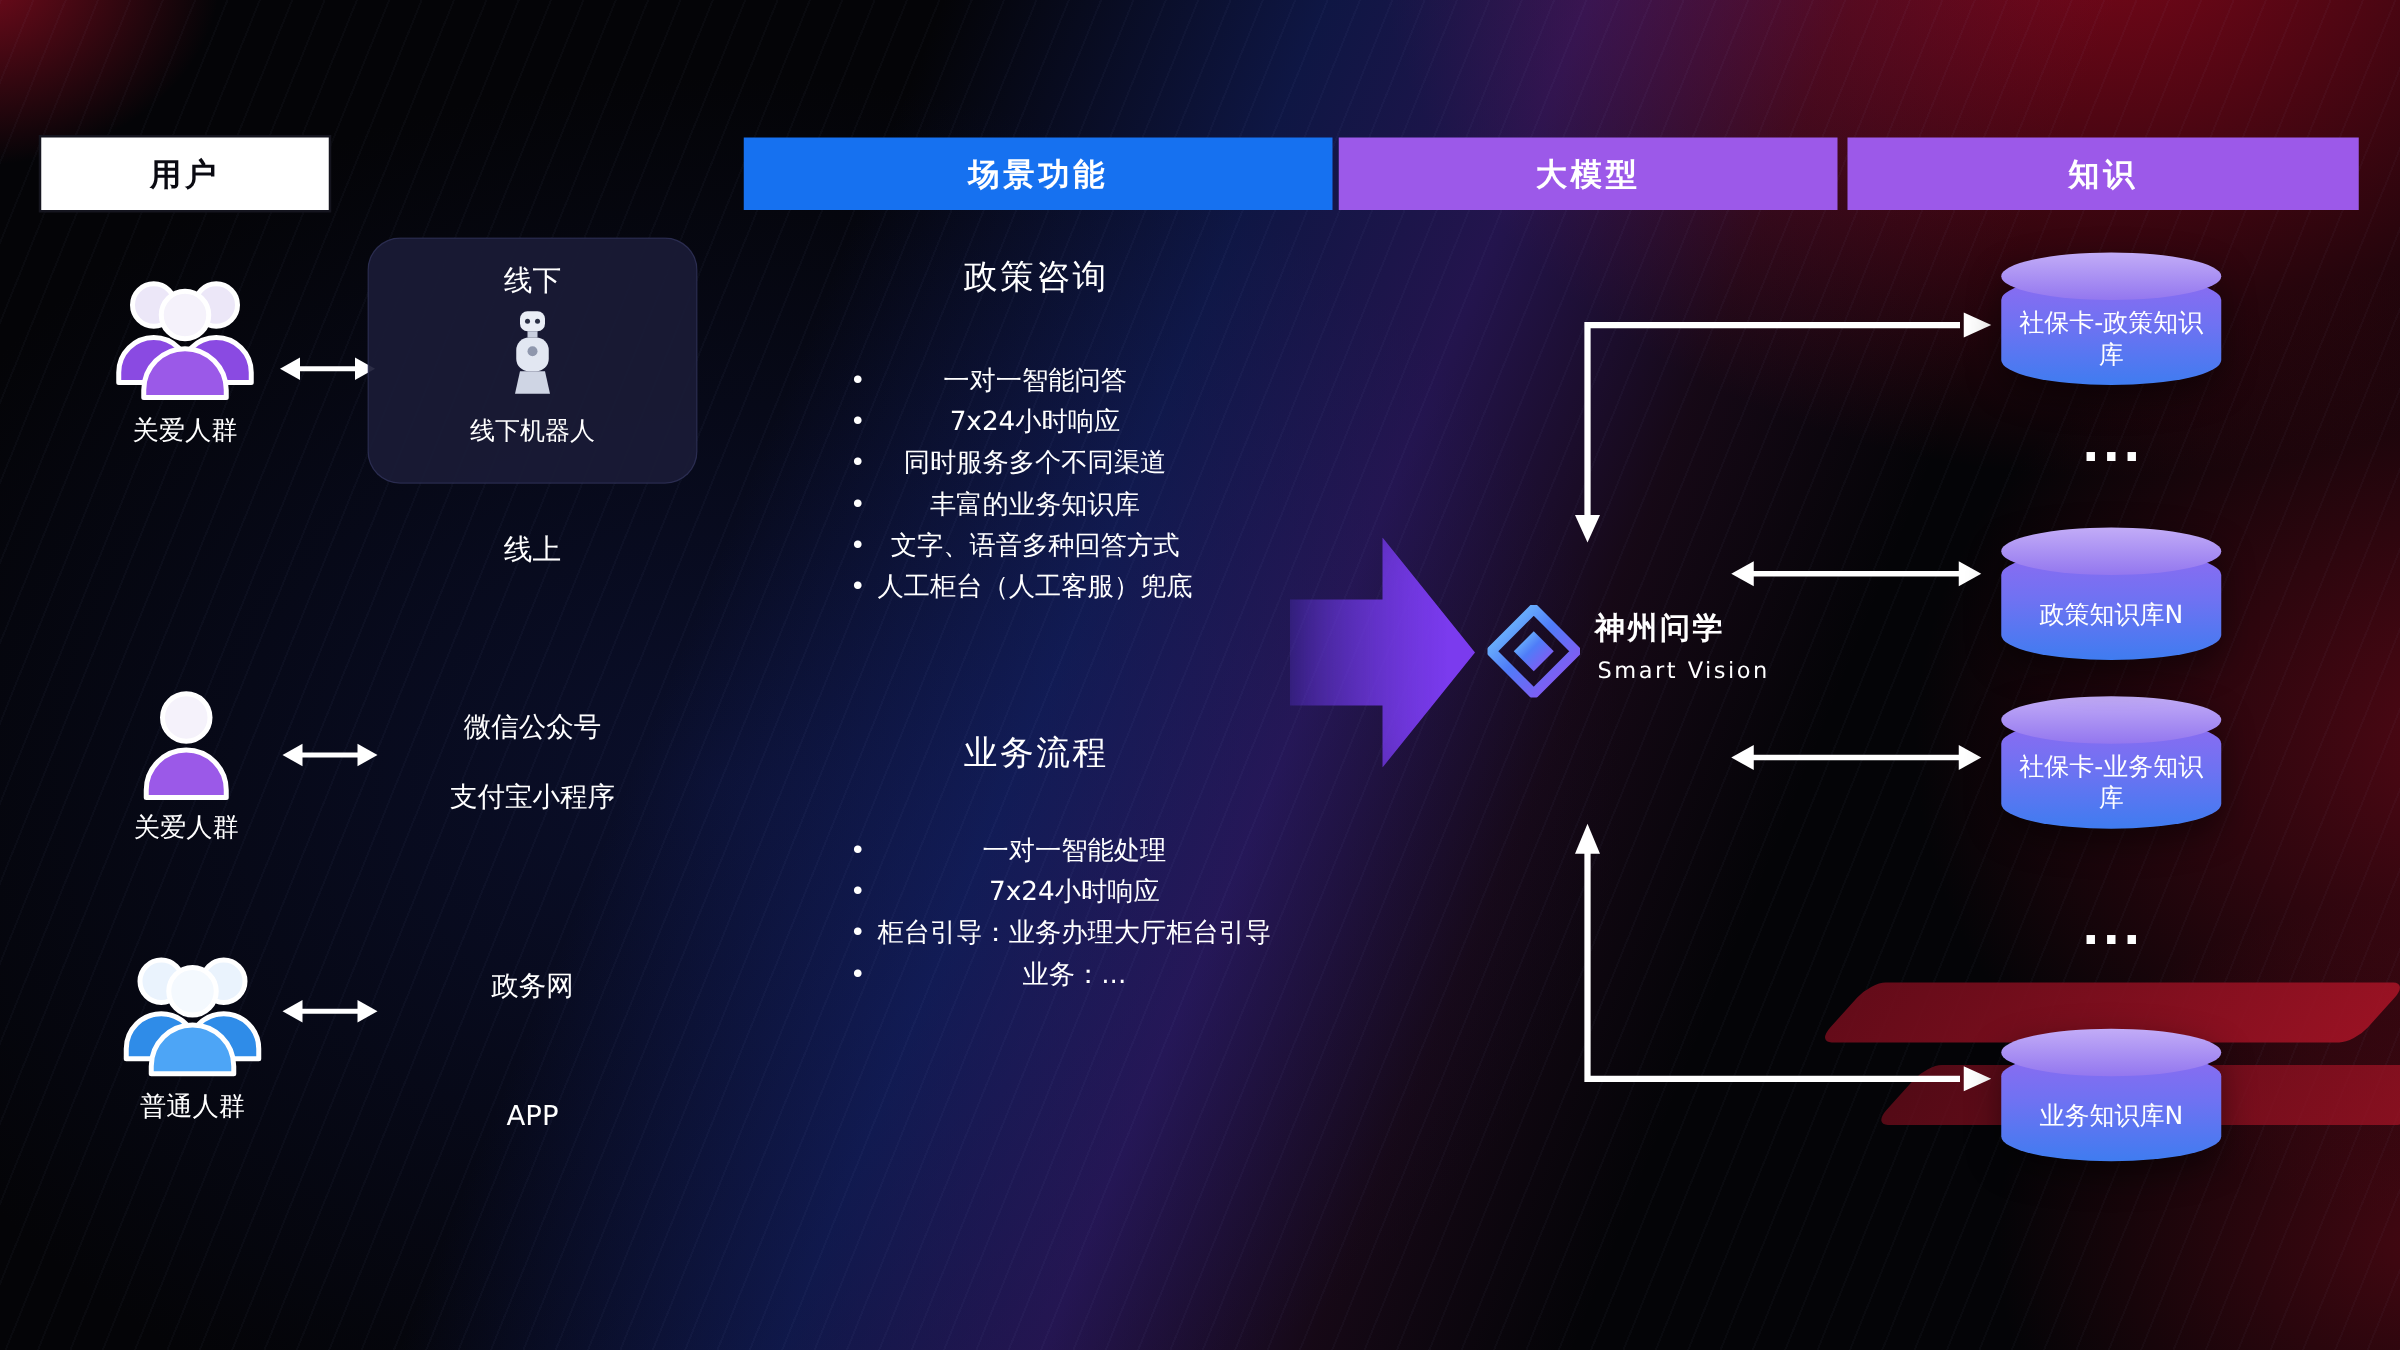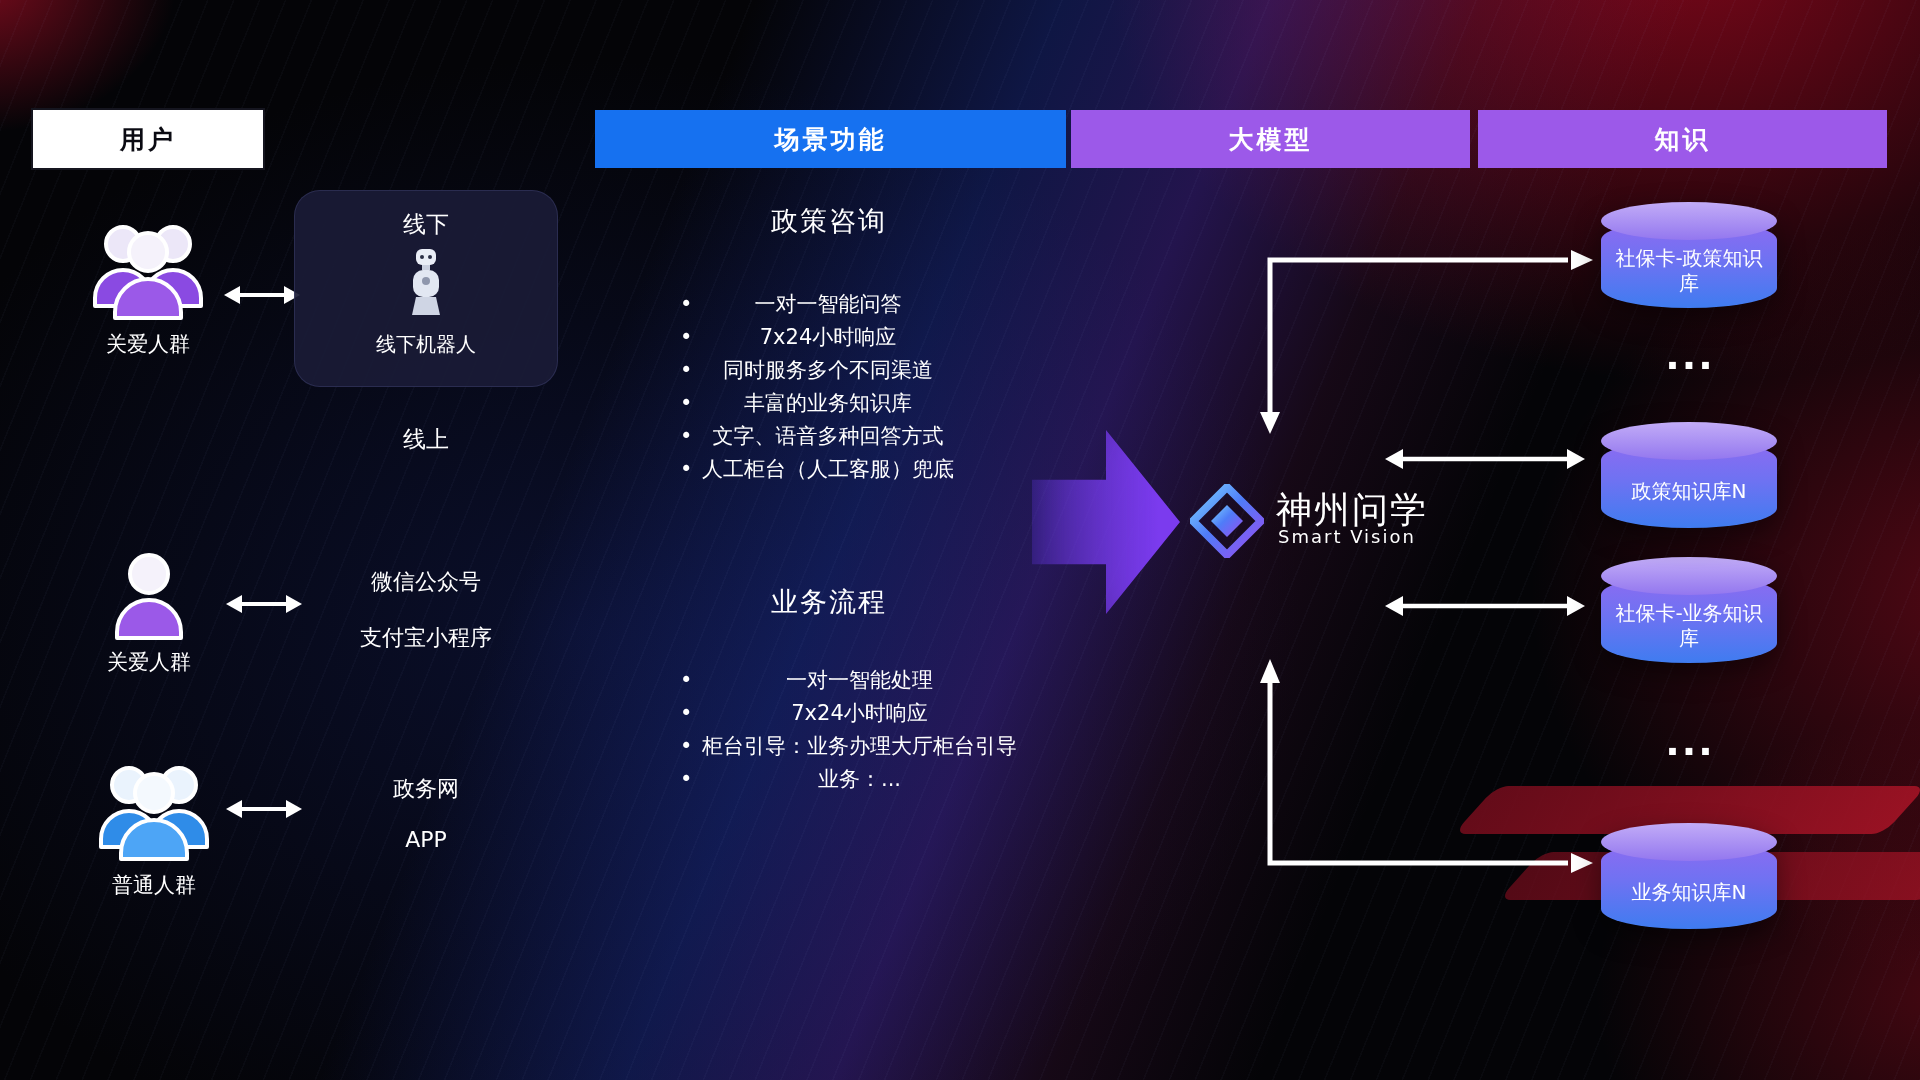--- a/index.html
+++ b/index.html
@@ -53,21 +53,21 @@
 
   
   .big-arrow { position:absolute; left:1032px; top:430px; width:148px; height:184px;
     background:linear-gradient(90deg, rgba(88,48,215,0.22), #7b3bee 85%);
     clip-path:polygon(0 27%, 50% 27%, 50% 0, 100% 50%, 50% 100%, 50% 73%, 0 73%);
     filter:drop-shadow(0 0 20px rgba(122,70,255,0.55)); }
 
   
   .brand { position:absolute; left:1190px; top:484px; width:260px; height:80px; }
   .brand-icon { position:absolute; left:0; top:0; }
-  .brand-name { position:absolute; left:86px; top:2px; font-size:36px; font-weight:normal; letter-spacing:2px; white-space:nowrap; }
+  .brand-name { position:absolute; left:86px; top:2px; font-size:24px; font-weight:bold; letter-spacing:2px; white-space:nowrap; }
   .brand-sub { position:absolute; left:88px; top:42px; font-size:18px; letter-spacing:2px; white-space:nowrap; }
 
   
   .cyl { position:absolute; left:1601px; width:176px; height:106px; filter:drop-shadow(0 10px 14px rgba(0,0,0,0.45)); }
   .cyl-body { position:absolute; left:0; right:0; top:18px; bottom:0;
     background:linear-gradient(180deg,#8e6bf1 0%, #6f72f2 45%, #3f7cf0 100%); border-radius:88px/20px; }
   .cyl-cap { position:absolute; left:0; right:0; top:0; height:38px; border-radius:50%;
     background:linear-gradient(180deg,#c2acf7,#9377ef); }
   .cyl-label { position:absolute; left:6px; right:6px; top:36px; bottom:4px; display:flex; align-items:center;
     justify-content:center; text-align:center; font-size:20px; line-height:25px; }
@@ -149,21 +149,21 @@
       <circle cx="24" cy="34" r="4" fill="#8f97ad"></circle>
       <path d="M14 50 L34 50 L38 68 L10 68 Z" fill="#cfd5e4"></path>
     </svg>
     <div class="tp-robot-label">线下机器人</div>
   </div>
 
   <div class="tp-text tp-online-title">线上</div>
   <div class="tp-text" style="top:567px">微信公众号</div>
   <div class="tp-text" style="top:623px">支付宝小程序</div>
   <div class="tp-text" style="top:774px">政务网</div>
-  <div class="tp-text" style="top:827px">APP</div>
+  <div class="tp-text" style="top:881px">APP</div>
 
   <div class="scen-title" style="top:203px">政策咨询</div>
   <ul class="scen-list" style="top:288px">
     <li>一对一智能问答</li>
     <li>7x24小时响应</li>
     <li>同时服务多个不同渠道</li>
     <li>丰富的业务知识库</li>
     <li>文字、语音多种回答方式</li>
     <li>人工柜台（人工客服）兜底</li>
   </ul>

